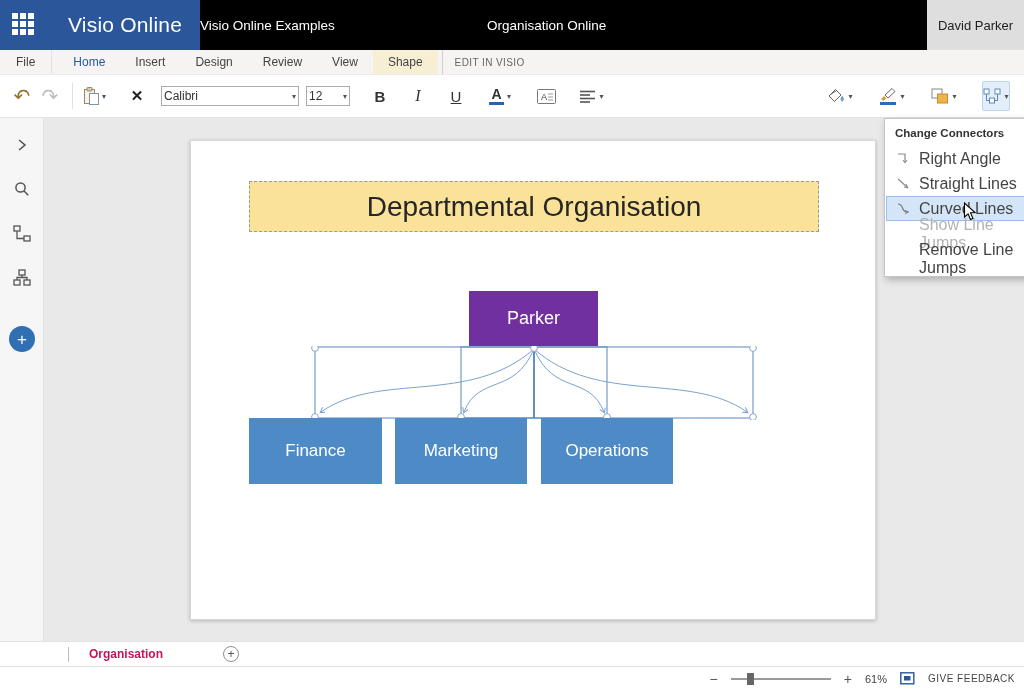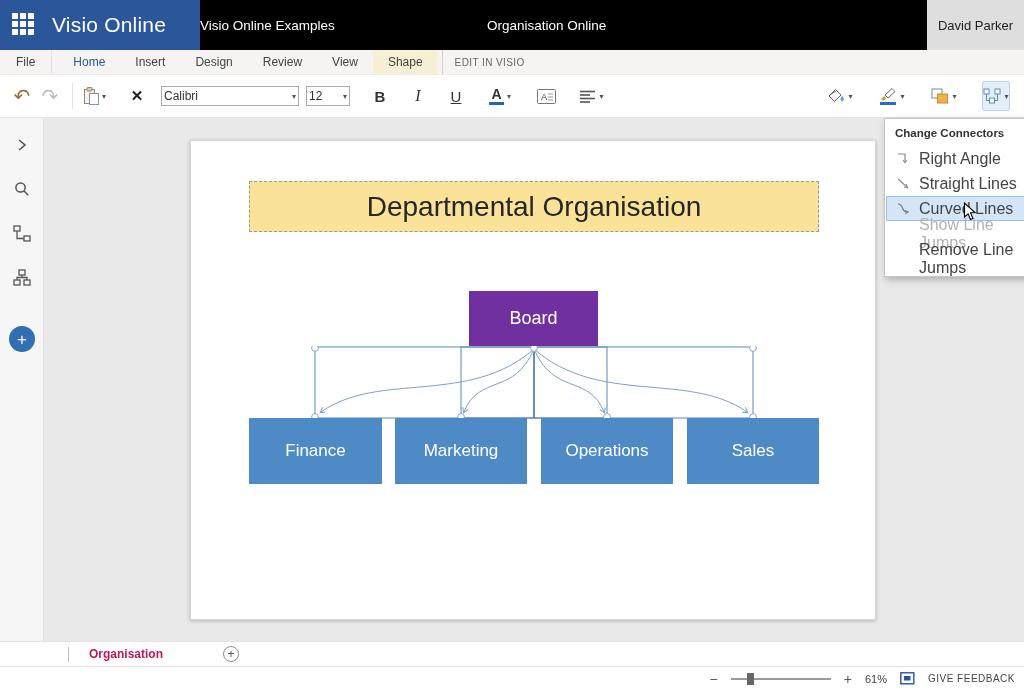--- a/index.html
+++ b/index.html
@@ -2,21 +2,21 @@
 <html><head>
 <meta charset="utf-8">
 <style>
   *{margin:0;padding:0;box-sizing:border-box}
   html,body{width:1024px;height:690px;overflow:hidden}
   body{font-family:"Liberation Sans",sans-serif;background:#fff}
   .app{position:relative;width:1024px;height:690px;background:#fff}
 
   
   .titlebar{position:absolute;top:0;left:0;right:0;height:50px;background:#000;color:#fff;display:flex;align-items:center}
-  .brand{width:200px;height:50px;background:#2b579a;display:flex;align-items:center;gap:16px;padding-left:12px;flex:0 0 auto}
+  .brand{width:200px;height:50px;background:#2b579a;display:flex;align-items:center;gap:32px;padding-left:12px;flex:0 0 auto}
   .waffle{width:24px;height:24px;display:grid;grid-template-columns:repeat(3,6px);grid-template-rows:repeat(3,6px);gap:2px;cursor:pointer}
   .waffle span{background:#fff;width:6px;height:6px}
   .brand-name{font-size:21px;font-weight:400;letter-spacing:.2px}
   .site-name{font-size:13.5px}
   .doc-title{position:absolute;left:487px;font-size:13.5px}
   .user-badge{position:absolute;right:0;top:0;height:50px;width:97px;background:#dedede;color:#222;font-size:13px;display:flex;align-items:center;justify-content:center;cursor:pointer}
 
   
   .ribbon-tabs{position:absolute;top:50px;left:0;right:0;height:25px;background:#f5f4f2;display:flex;align-items:stretch;font-size:12px;color:#444;border-bottom:1px solid #eaeaea}
   .tab{padding:0 15px;display:flex;align-items:center;cursor:pointer;white-space:nowrap}
@@ -243,21 +243,21 @@
       </svg>
     </div>
     <div class="add-circle">
         <span>+</span>
       </div>
   </aside>
 
   <main class="canvas">
     <div class="page">
       <div class="banner">Departmental Organisation</div>
-      <div class="board">Board</div>
+      <div class="board">Parker</div>
 
       <svg class="connector-svg" width="454" height="74" viewBox="0 0 454 74">
         <defs>
           <marker id="arr" markerWidth="7" markerHeight="7" refX="4" refY="3" orient="auto">
             <path d="M0,0 L5,3 L0,6" fill="none" stroke="#7aa2cf" stroke-width="1"></path>
           </marker>
         </defs>
 
         <rect x="6" y="1" width="219" height="71" fill="none" stroke="#5b87bd" stroke-width="1"></rect>
         <rect x="152" y="1" width="73" height="71" fill="none" stroke="#5b87bd" stroke-width="1"></rect>
@@ -274,21 +274,20 @@
         <circle cx="444" cy="2" r="3.4" fill="#fff" stroke="#8aa6c8"></circle>
         <circle cx="444" cy="71" r="3.4" fill="#fff" stroke="#8aa6c8"></circle>
         <circle cx="225" cy="2" r="3.4" fill="#fff" stroke="#8aa6c8"></circle>
         <circle cx="152" cy="71" r="3.4" fill="#fff" stroke="#8aa6c8"></circle>
         <circle cx="298" cy="71" r="3.4" fill="#fff" stroke="#8aa6c8"></circle>
       </svg>
 
       <div class="dept d0">Finance</div>
       <div class="dept d1">Marketing</div>
       <div class="dept d2">Operations</div>
-      <div class="dept d3">Sales</div>
     </div>
   </main>
 
   <div class="menu">
     <div class="menu-header">Change Connectors</div>
     <div class="menu-item">
       <span class="micon">
         <svg width="14" height="13" viewBox="0 0 14 13">
             <path d="M2 2 L9 2 L9 10" fill="none" stroke="#888" stroke-width="1.2"></path>
             <path d="M7 8 L9 11 L11 8" fill="none" stroke="#888" stroke-width="1"></path>

